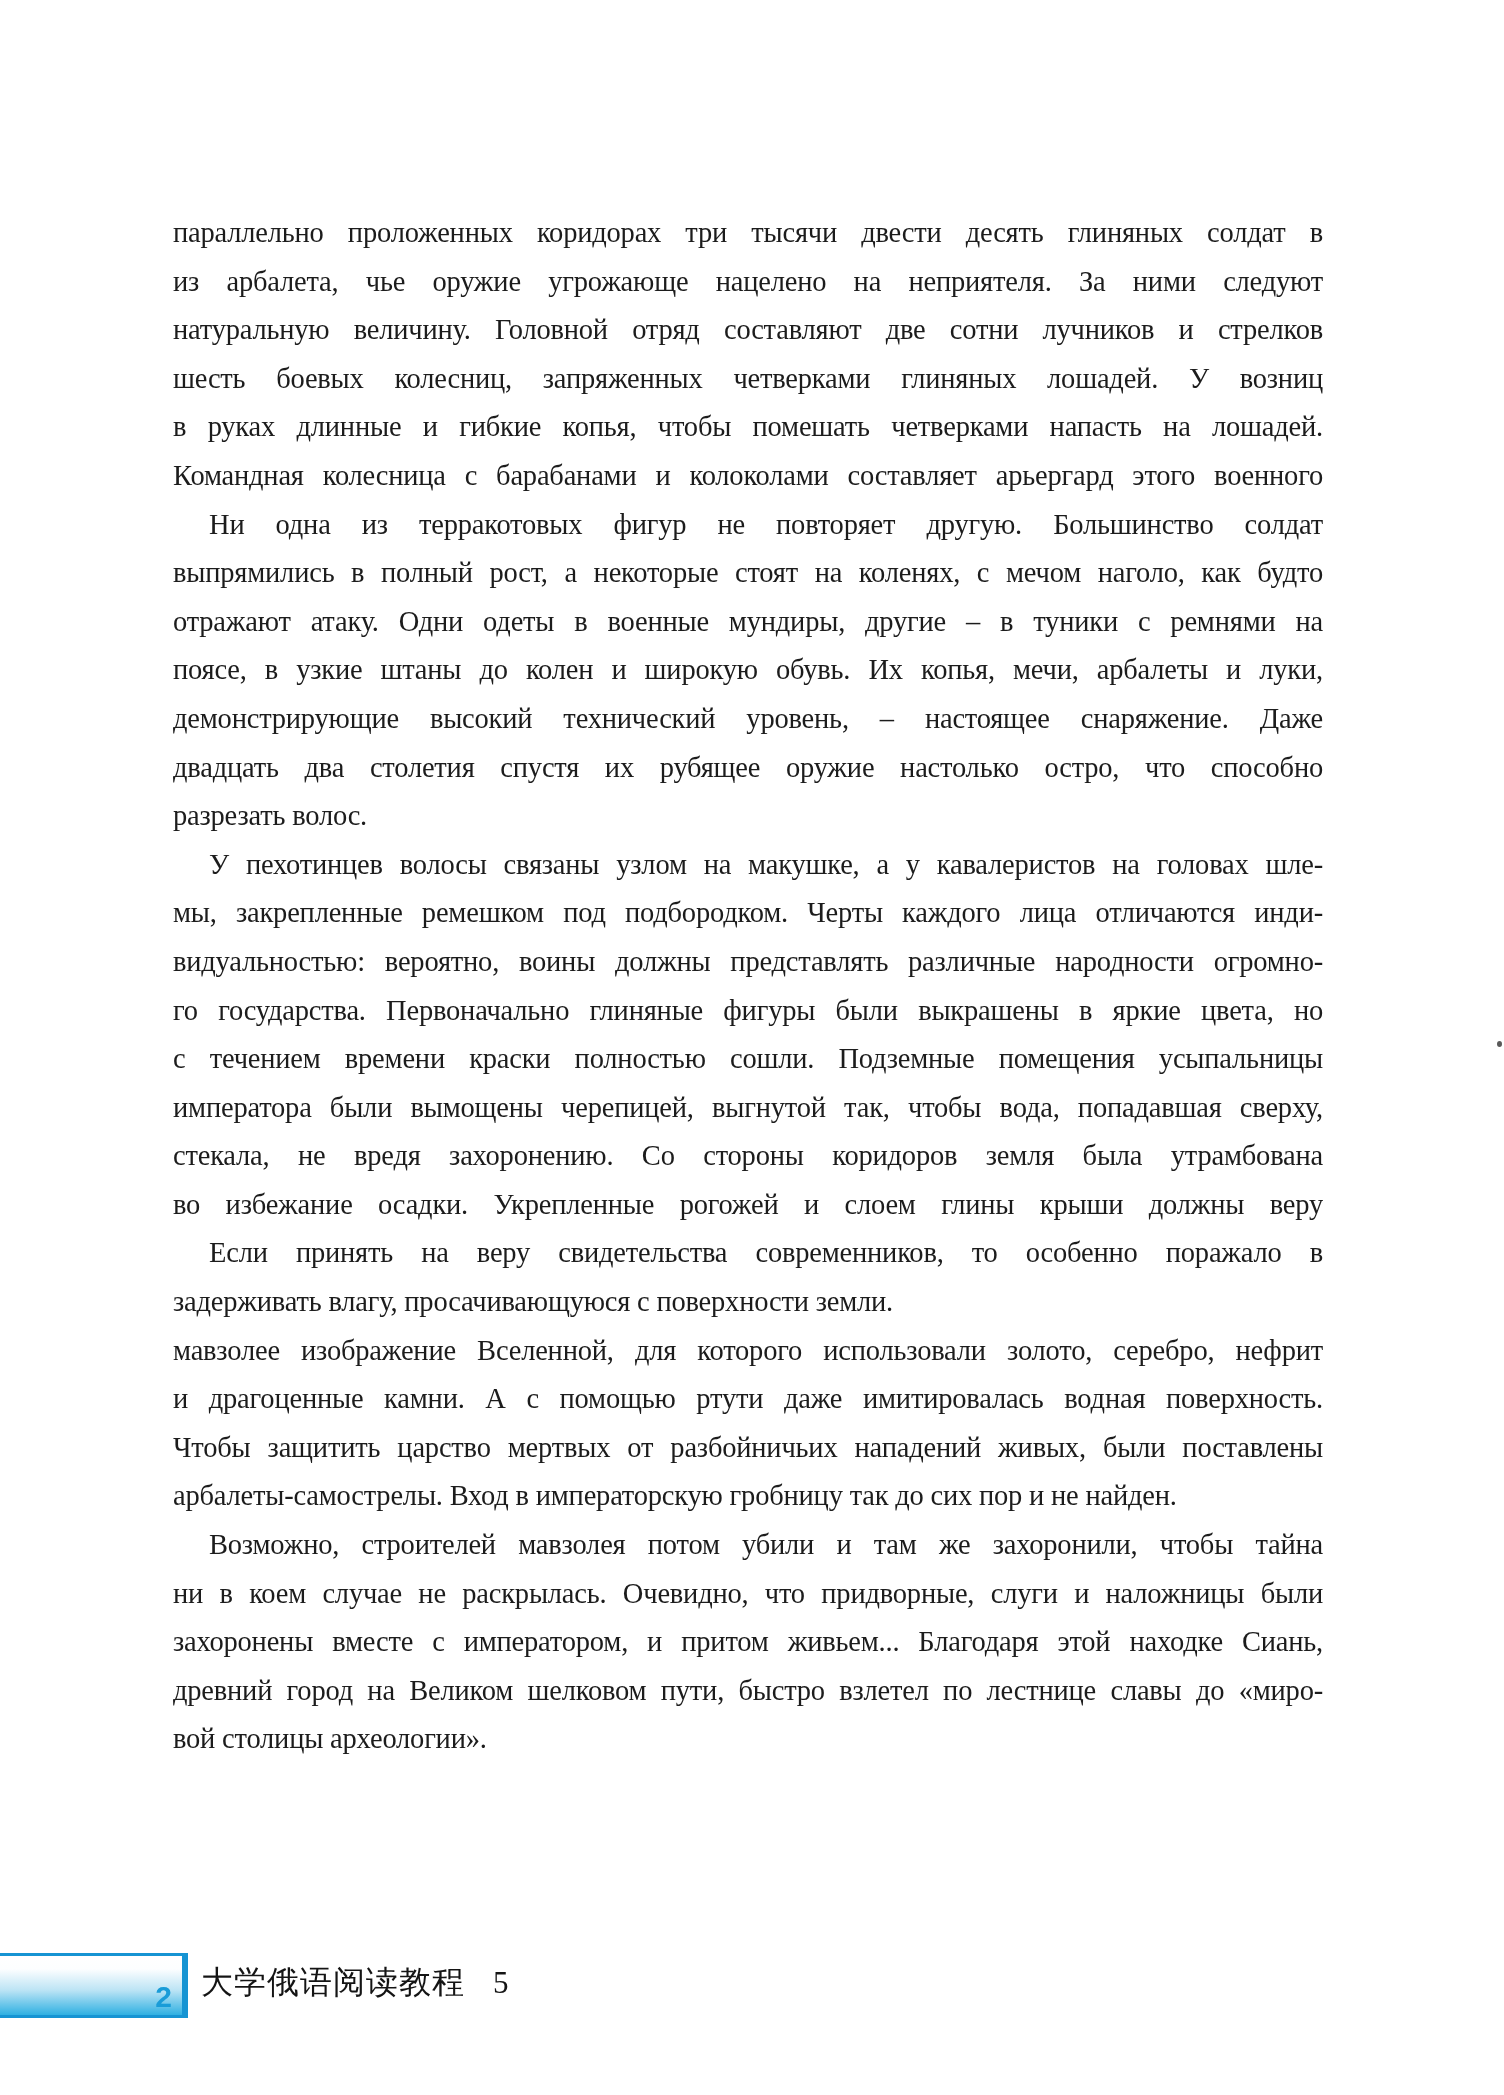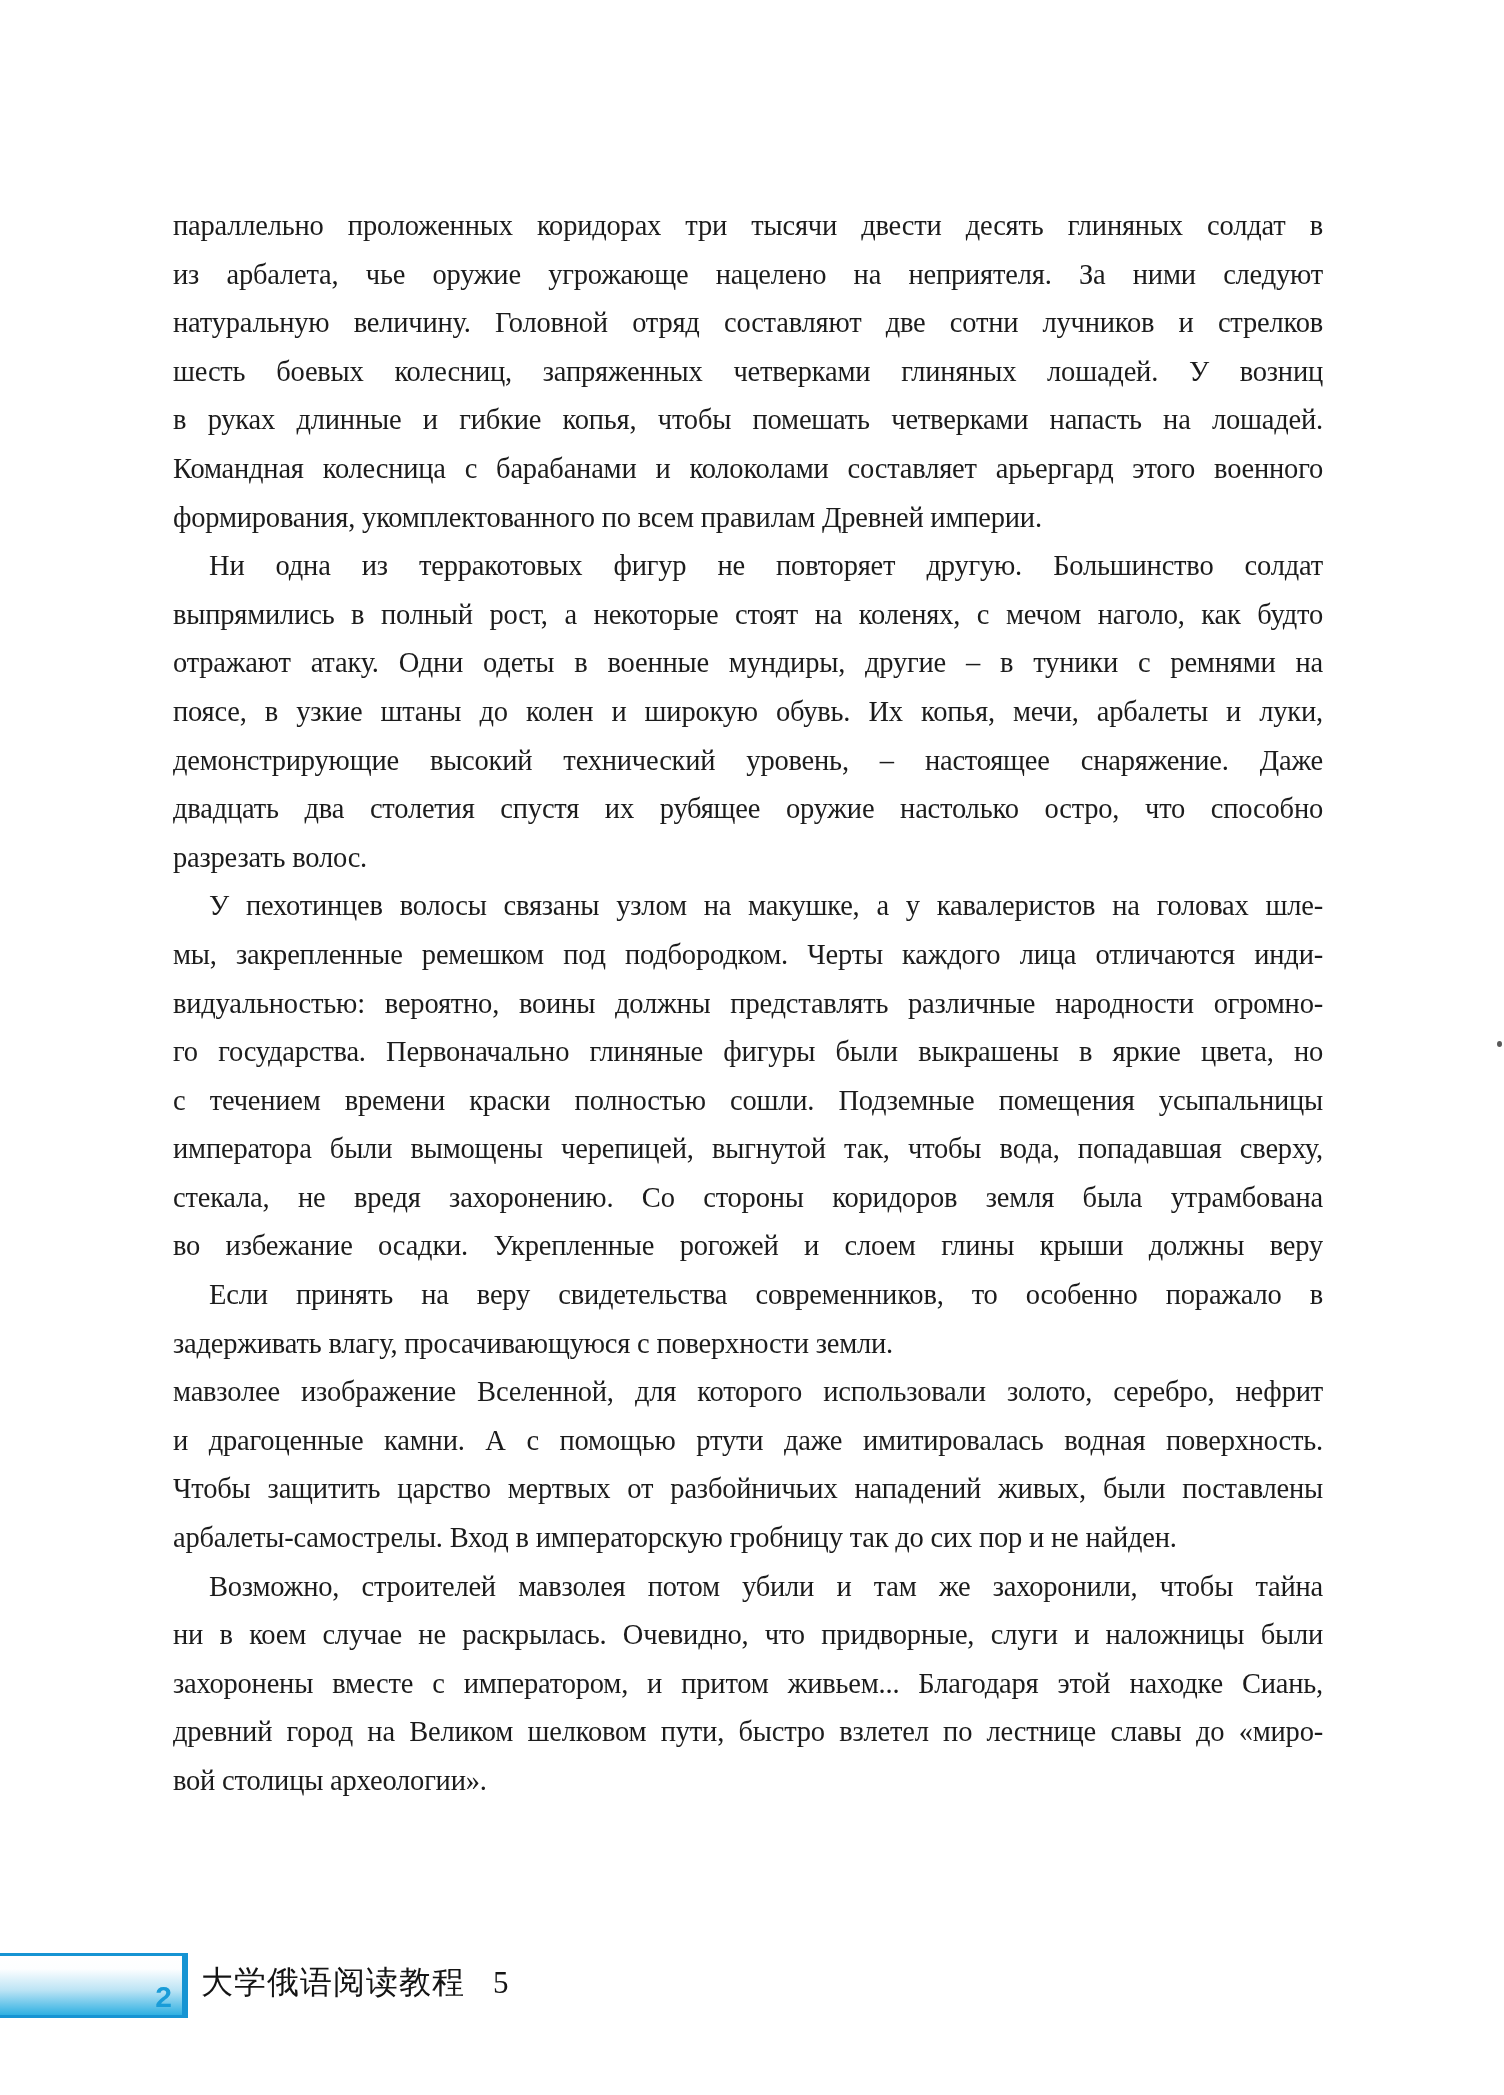--- a/index.html
+++ b/index.html
@@ -9,21 +9,21 @@
     background: #ffffff;
     position: relative;
     overflow: hidden;
     font-family: "Liberation Serif", serif;
   }
 
   
   .text-block {
     position: absolute;
     left: 173px;
-    top: 202px;
+    top: 209px;
     width: 1150px;
   }
   .line {
     font-family: "Liberation Serif", serif;
     font-size: 28.5px;
     line-height: 48.6px;
     height: 48.6px;
     color: #1c1c1c;
     letter-spacing: -0.2px;
     text-align: justify;
@@ -94,21 +94,20 @@
 </head>
 <body>
 
 <div class="text-block">
     <div class="line">параллельно проложенных коридорах три тысячи двести десять глиняных солдат в</div>
     <div class="line">из арбалета, чье оружие угрожающе нацелено на неприятеля. За ними следуют</div>
     <div class="line">натуральную величину. Головной отряд составляют две сотни лучников и стрелков</div>
     <div class="line">шесть боевых колесниц, запряженных четверками глиняных лошадей. У возниц</div>
     <div class="line">в руках длинные и гибкие копья, чтобы помешать четверками напасть на лошадей.</div>
     <div class="line">Командная колесница с барабанами и колоколами составляет арьергард этого военного</div>
-    <div class="line para-end">формирования, укомплектованного по всем правилам Древней империи.</div>
     <div class="line indent">Ни одна из терракотовых фигур не повторяет другую. Большинство солдат</div>
     <div class="line">выпрямились в полный рост, а некоторые стоят на коленях, с мечом наголо, как будто</div>
     <div class="line">отражают атаку. Одни одеты в военные мундиры, другие – в туники с ремнями на</div>
     <div class="line">поясе, в узкие штаны до колен и широкую обувь. Их копья, мечи, арбалеты и луки,</div>
     <div class="line">демонстрирующие высокий технический уровень, – настоящее снаряжение. Даже</div>
     <div class="line">двадцать два столетия спустя их рубящее оружие настолько остро, что способно</div>
     <div class="line para-end">разрезать волос.</div>
     <div class="line indent">У пехотинцев волосы связаны узлом на макушке, а у кавалеристов на головах шле-</div>
     <div class="line">мы, закрепленные ремешком под подбородком. Черты каждого лица отличаются инди-</div>
     <div class="line">видуальностью: вероятно, воины должны представлять различные народности огромно-</div>

